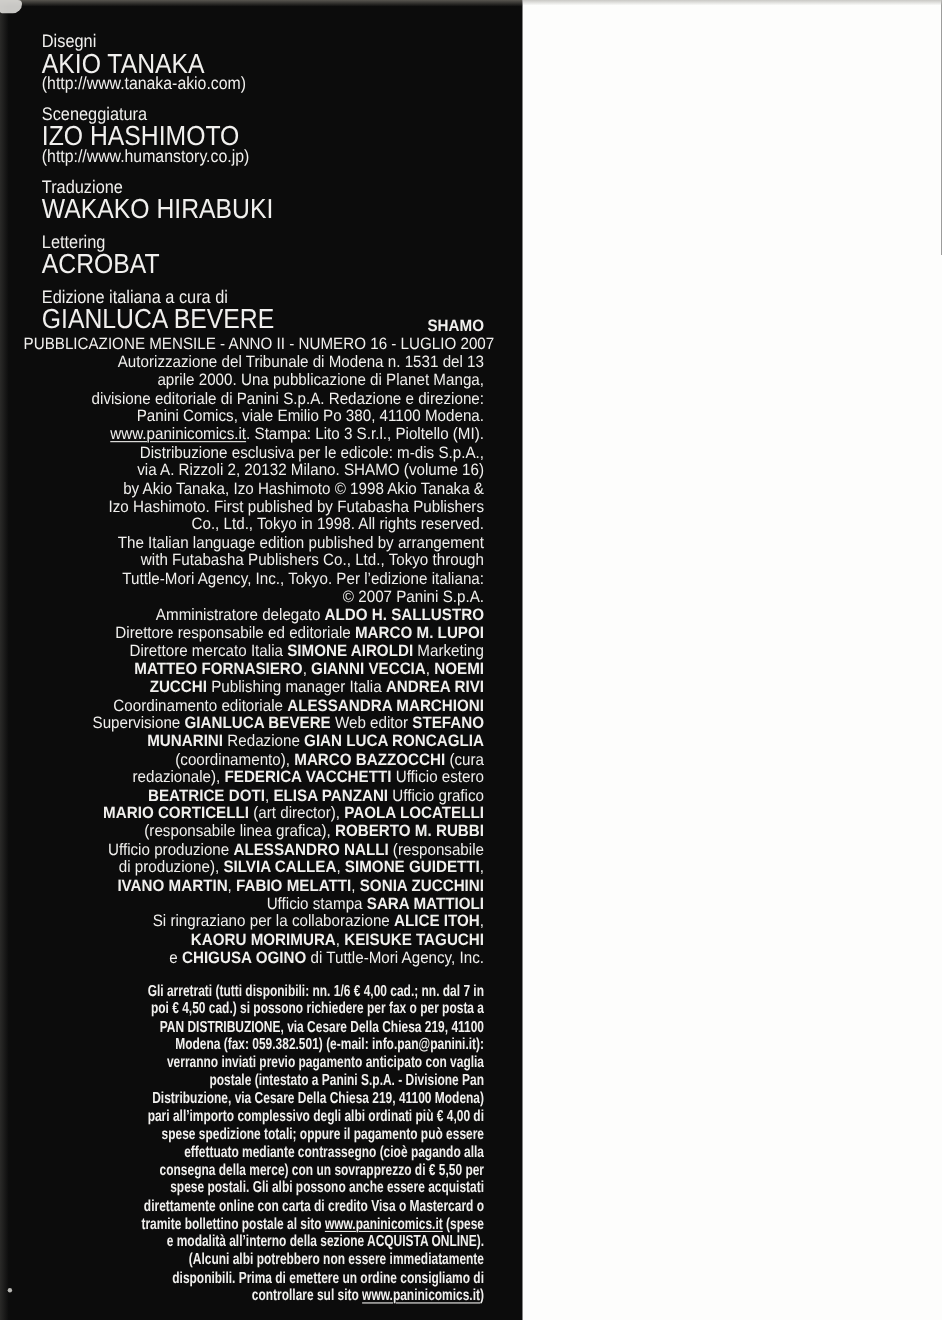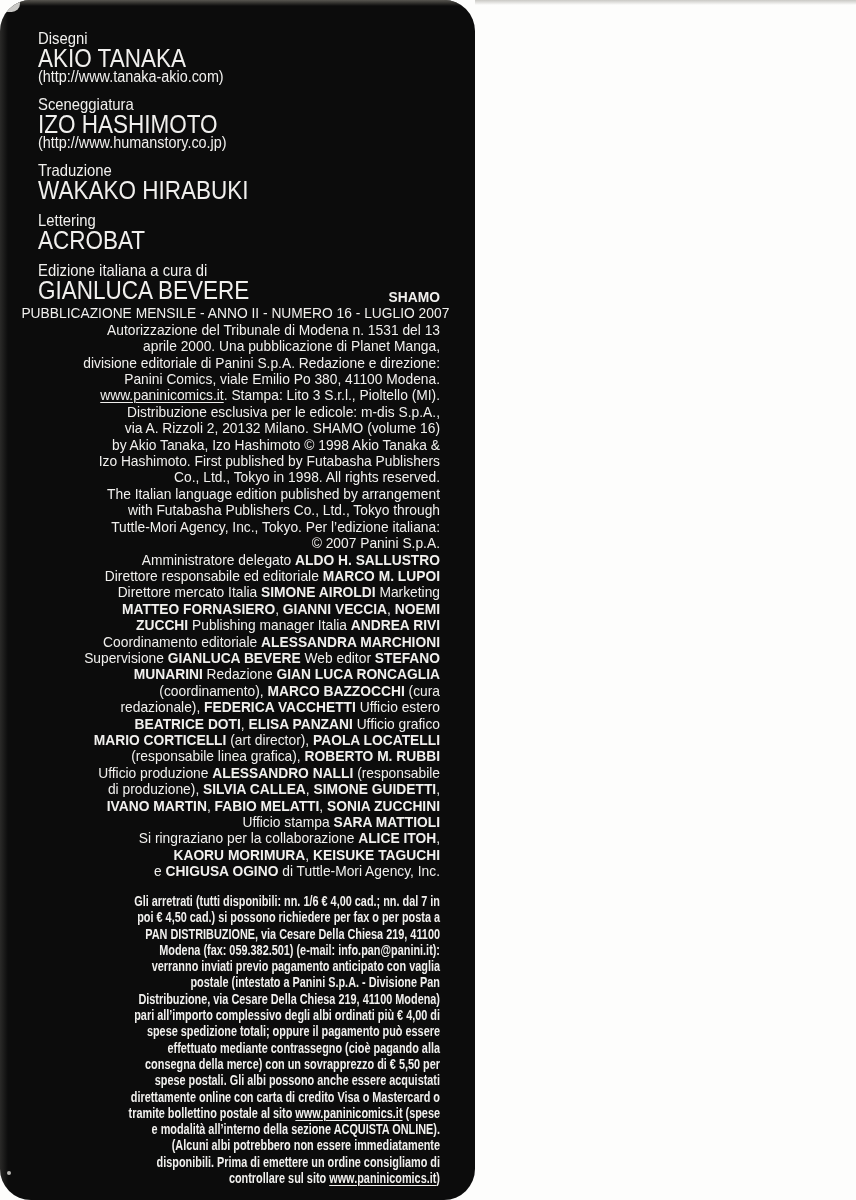--- a/index.html
+++ b/index.html
@@ -4,21 +4,21 @@
 <style>
   html,body{margin:0;padding:0;}
   body{
     width:856px;height:1200px;position:relative;overflow:hidden;
     background:#fdfdfc;
     font-family:"Liberation Sans",sans-serif;
   }
   .page{position:absolute;inset:0;}
   .black-col{
     position:absolute;left:0;top:0;width:475px;height:1200px;
-    background:#0c0c0c;color:#f1f0ee;overflow:hidden;border-radius:31px;
+    background:#0c0c0c;color:#f1f0ee;overflow:hidden;
   }
   .black-col::before{ 
     content:"";position:absolute;left:0;top:0;width:8px;height:100%;
     background:linear-gradient(90deg,rgba(120,118,112,0.28),rgba(0,0,0,0));
   }
   .strip-black{ 
     position:absolute;left:0;top:0;width:475px;height:6px;
     background:linear-gradient(180deg,#585650,rgba(12,12,12,0));
   }
   .strip-white{ 

